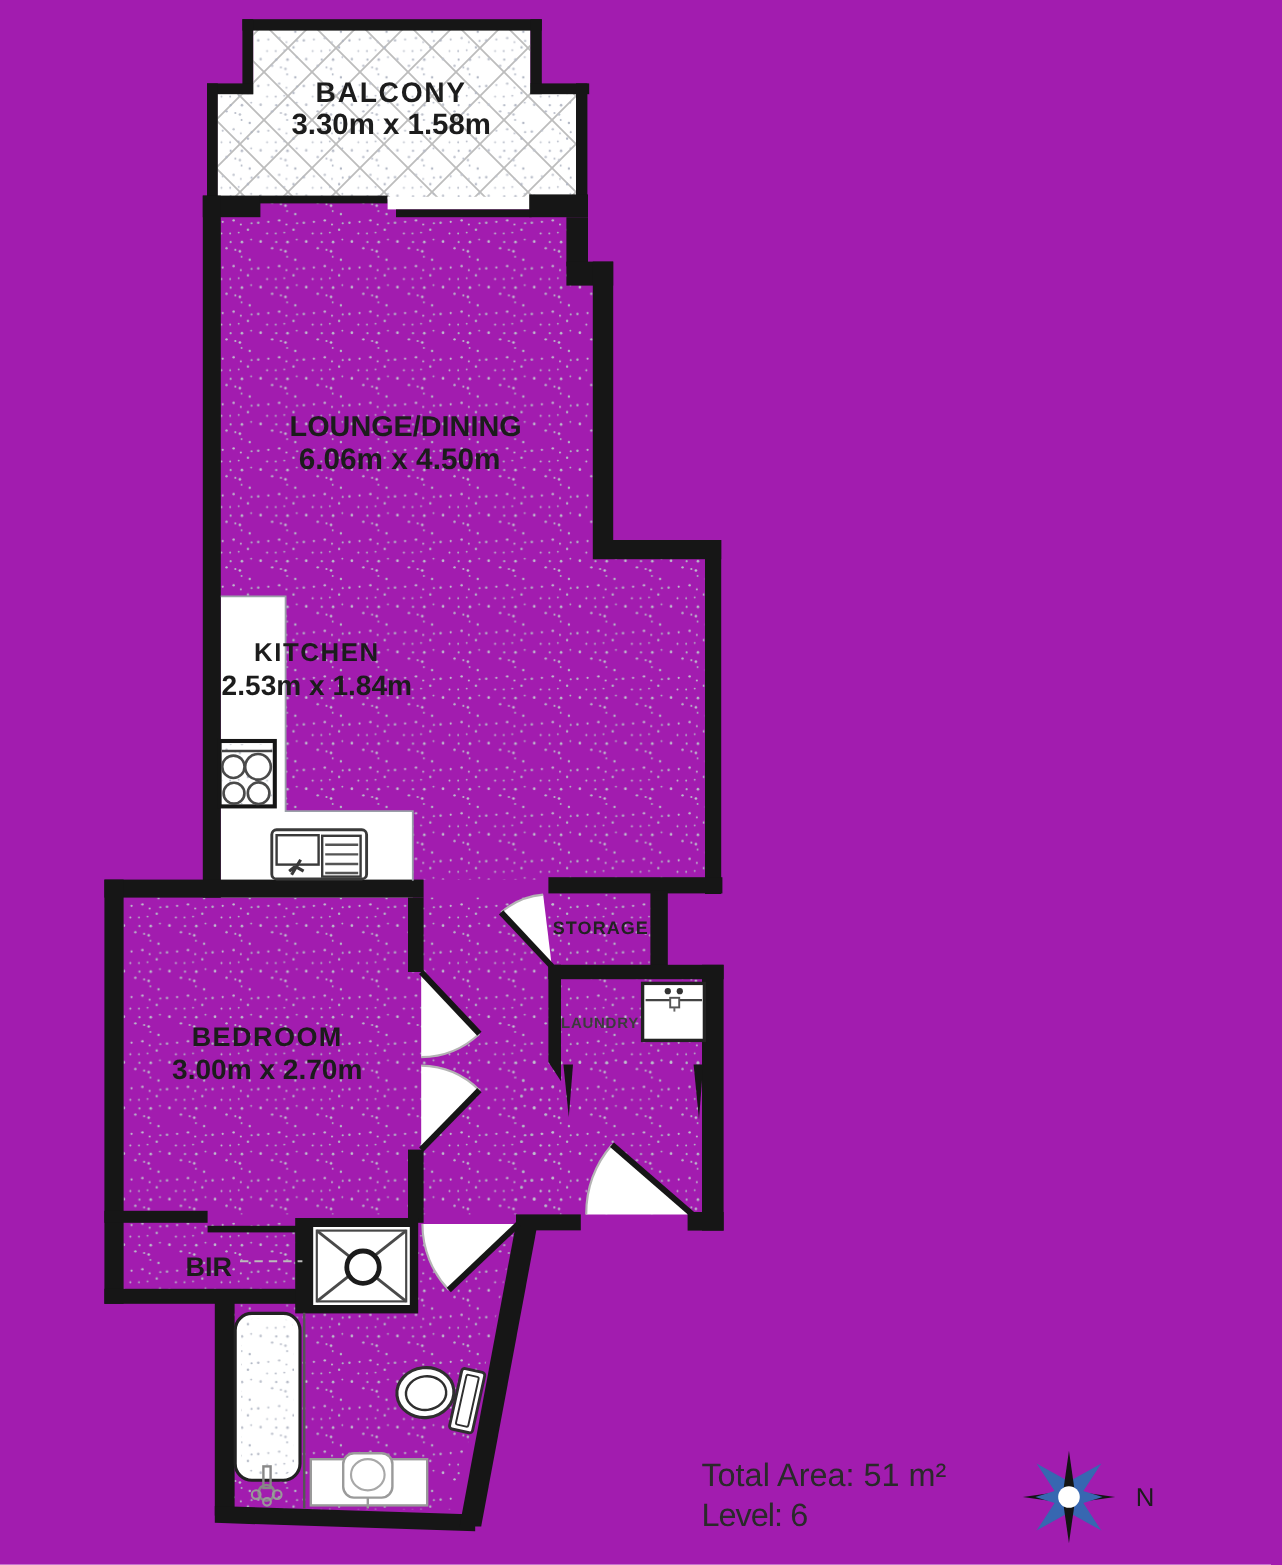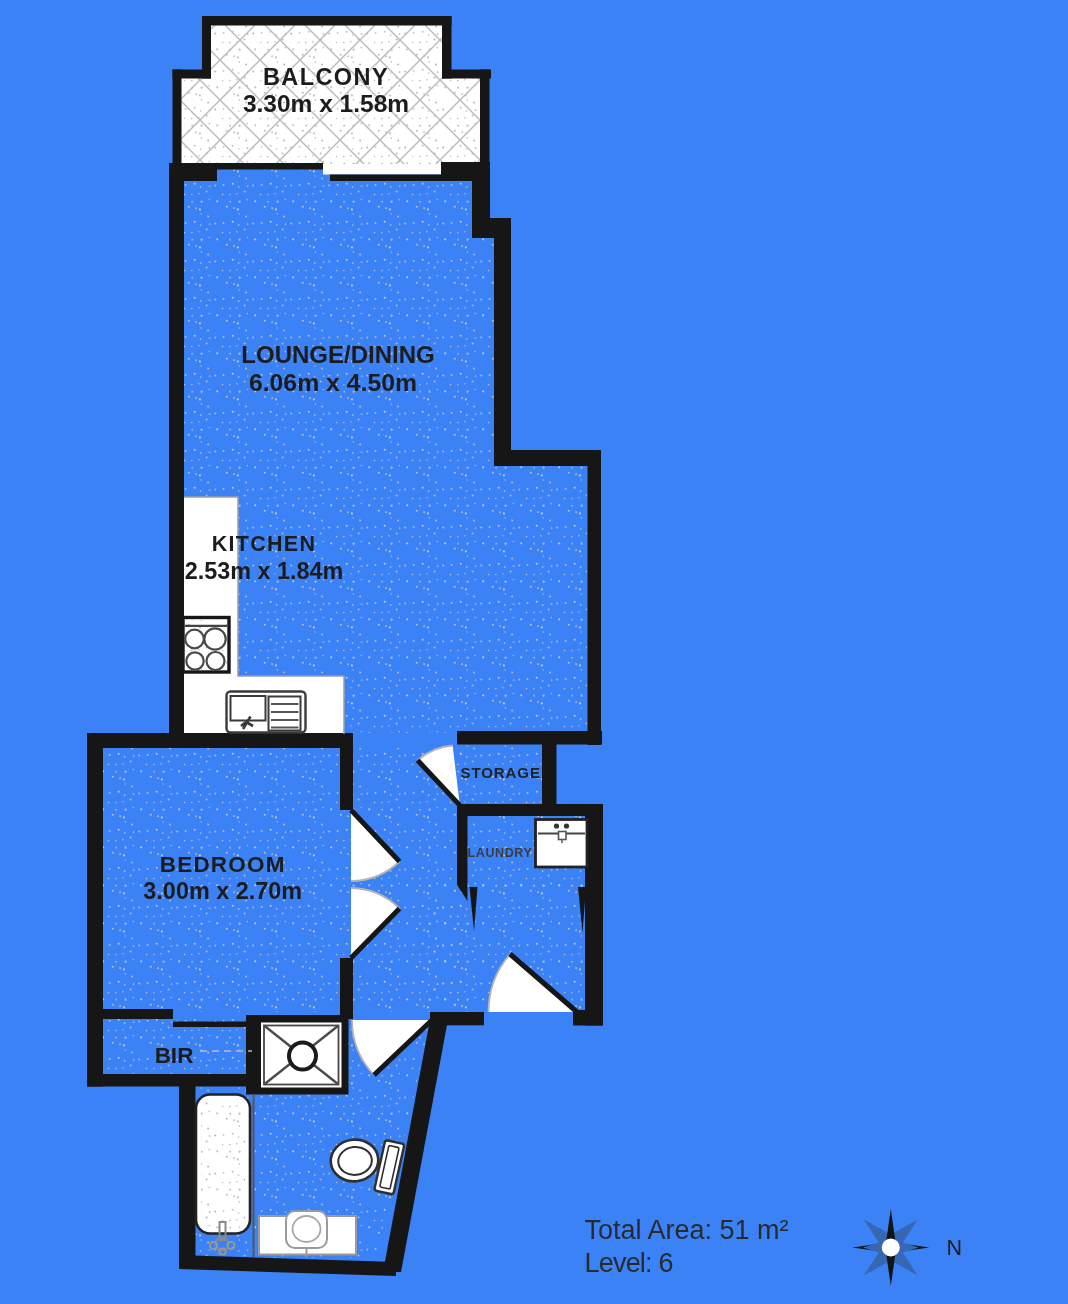--- a/index.html
+++ b/index.html
@@ -1,16 +1,16 @@
 <!DOCTYPE html>
 <html><head>
 <meta charset="utf-8">
 <style>
   html,body{margin:0;padding:0;background:#ffffff;}
-  .wrap{width:1068px;height:1304px;position:relative;background:#3b82f6;overflow:hidden;}
+  .wrap{width:1068px;height:1304px;position:relative;background:#a21caf;overflow:hidden;}
   svg{display:block;}
   text{font-family:"Liberation Sans", sans-serif;}
 </style>
 </head>
 <body>
 <div class="wrap">
 <svg width="1068" height="1304" viewBox="0 0 1068 1304">
 <defs>
   <pattern id="dots" width="38" height="38" patternUnits="userSpaceOnUse">
     <circle cx="1.8" cy="4.6" r="0.8" fill="#b2b7c4"></circle>

